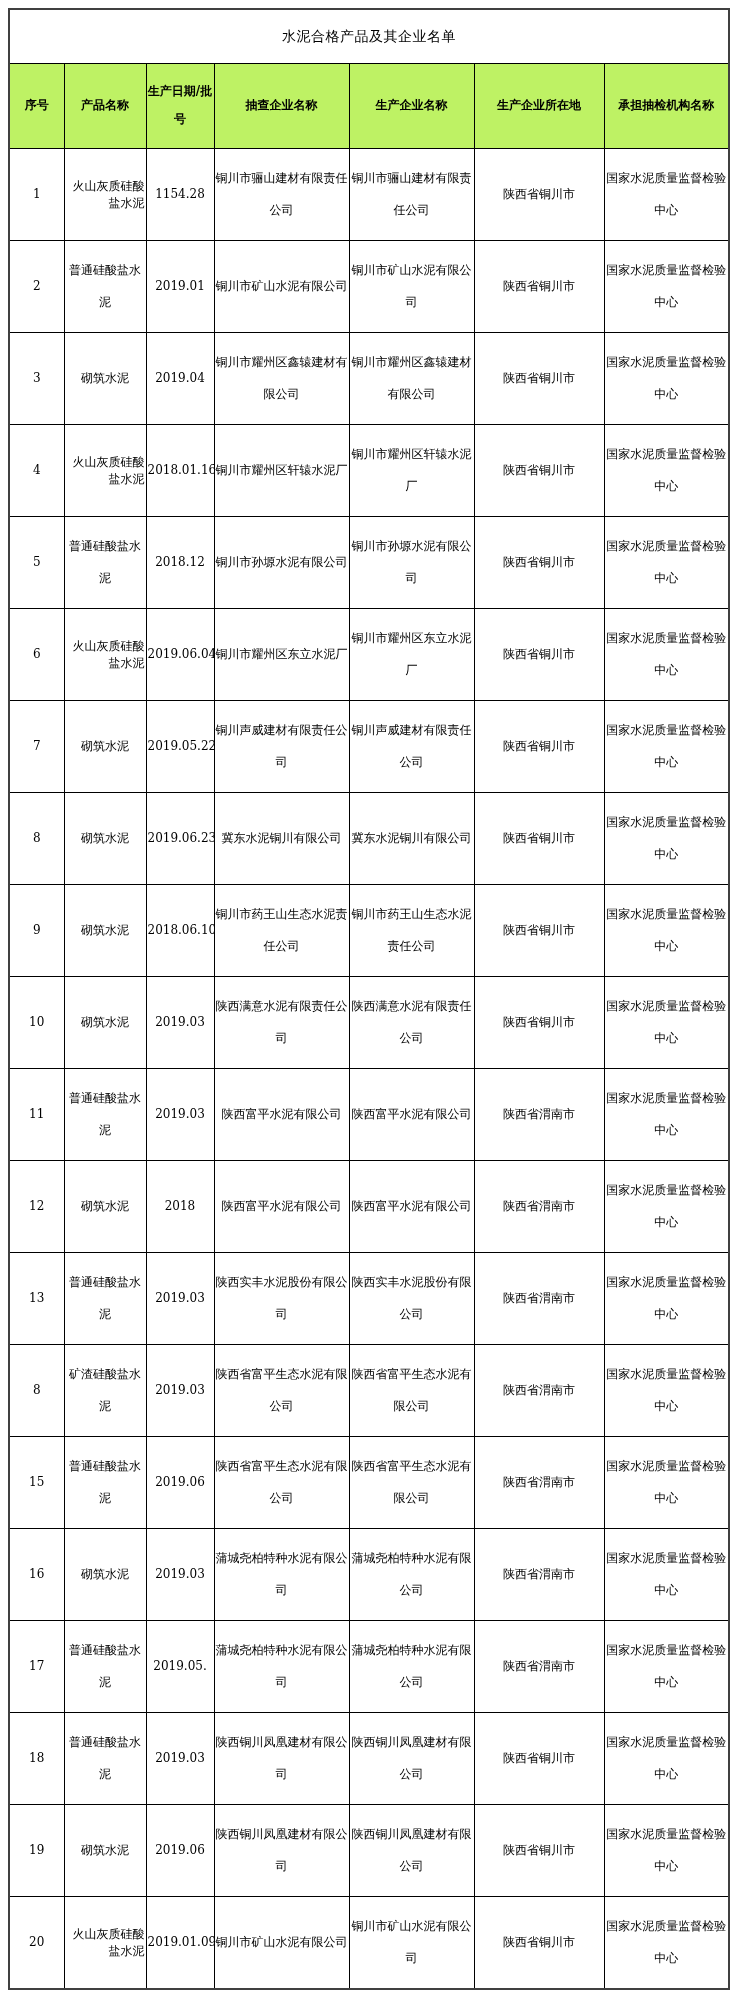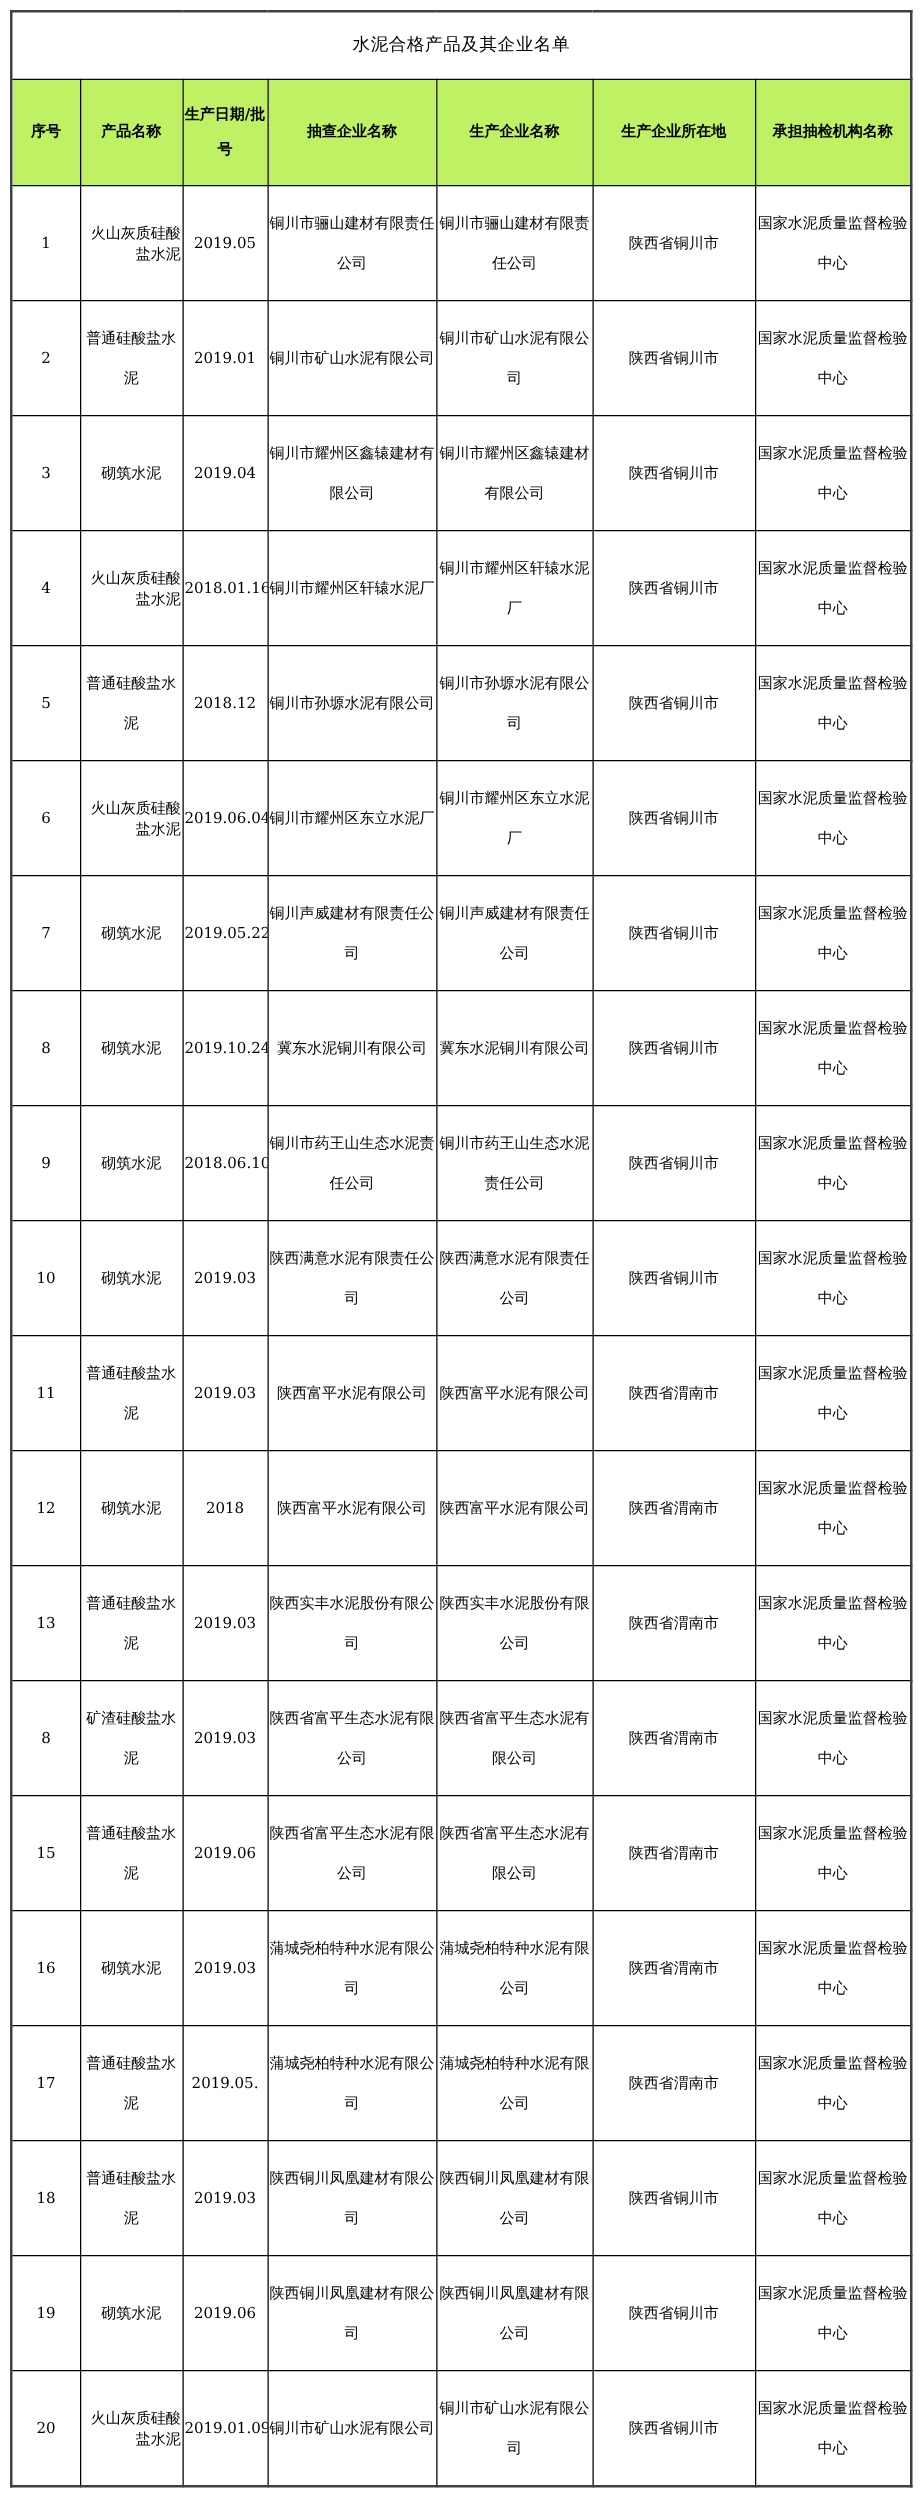--- a/index.html
+++ b/index.html
@@ -92,21 +92,21 @@
           <th>抽查企业名称</th>
           <th>生产企业名称</th>
           <th>生产企业所在地</th>
           <th>承担抽检机构名称</th>
         </tr>
     </thead>
     <tbody class="body-rows" id="table-body">
         <tr>
           <td class="nowrap">1</td>
           <td class="tight">火山灰质硅酸盐水泥</td>
-          <td class="nowrap">2019.05</td>
+          <td class="nowrap">1154.28</td>
           <td>铜川市骊山建材有限责任公司</td>
           <td>铜川市骊山建材有限责任公司</td>
           <td>陕西省铜川市</td>
           <td>国家水泥质量监督检验中心</td>
         </tr>
         <tr>
           <td class="nowrap">2</td>
           <td>普通硅酸盐水泥</td>
           <td class="nowrap">2019.01</td>
           <td>铜川市矿山水泥有限公司</td>
@@ -155,21 +155,21 @@
           <td>砌筑水泥</td>
           <td class="nowrap">2019.05.22</td>
           <td>铜川声威建材有限责任公司</td>
           <td>铜川声威建材有限责任公司</td>
           <td>陕西省铜川市</td>
           <td>国家水泥质量监督检验中心</td>
         </tr>
         <tr>
           <td class="nowrap">8</td>
           <td>砌筑水泥</td>
-          <td class="nowrap">2019.10.24</td>
+          <td class="nowrap">2019.06.23</td>
           <td>冀东水泥铜川有限公司</td>
           <td>冀东水泥铜川有限公司</td>
           <td>陕西省铜川市</td>
           <td>国家水泥质量监督检验中心</td>
         </tr>
         <tr>
           <td class="nowrap">9</td>
           <td>砌筑水泥</td>
           <td class="nowrap">2018.06.10</td>
           <td>铜川市药王山生态水泥责任公司</td>

